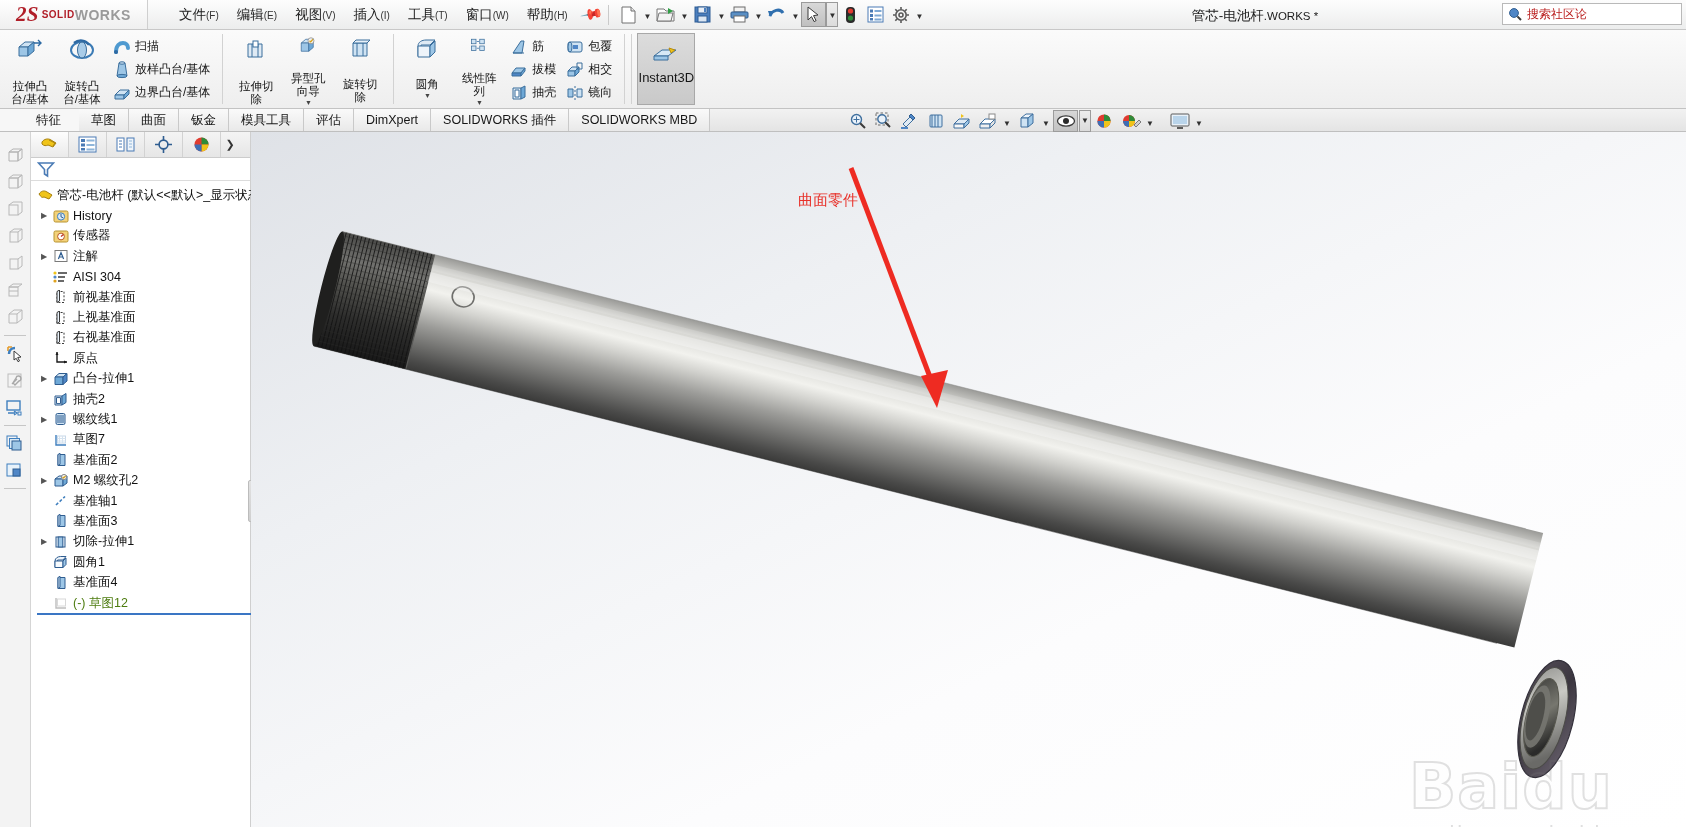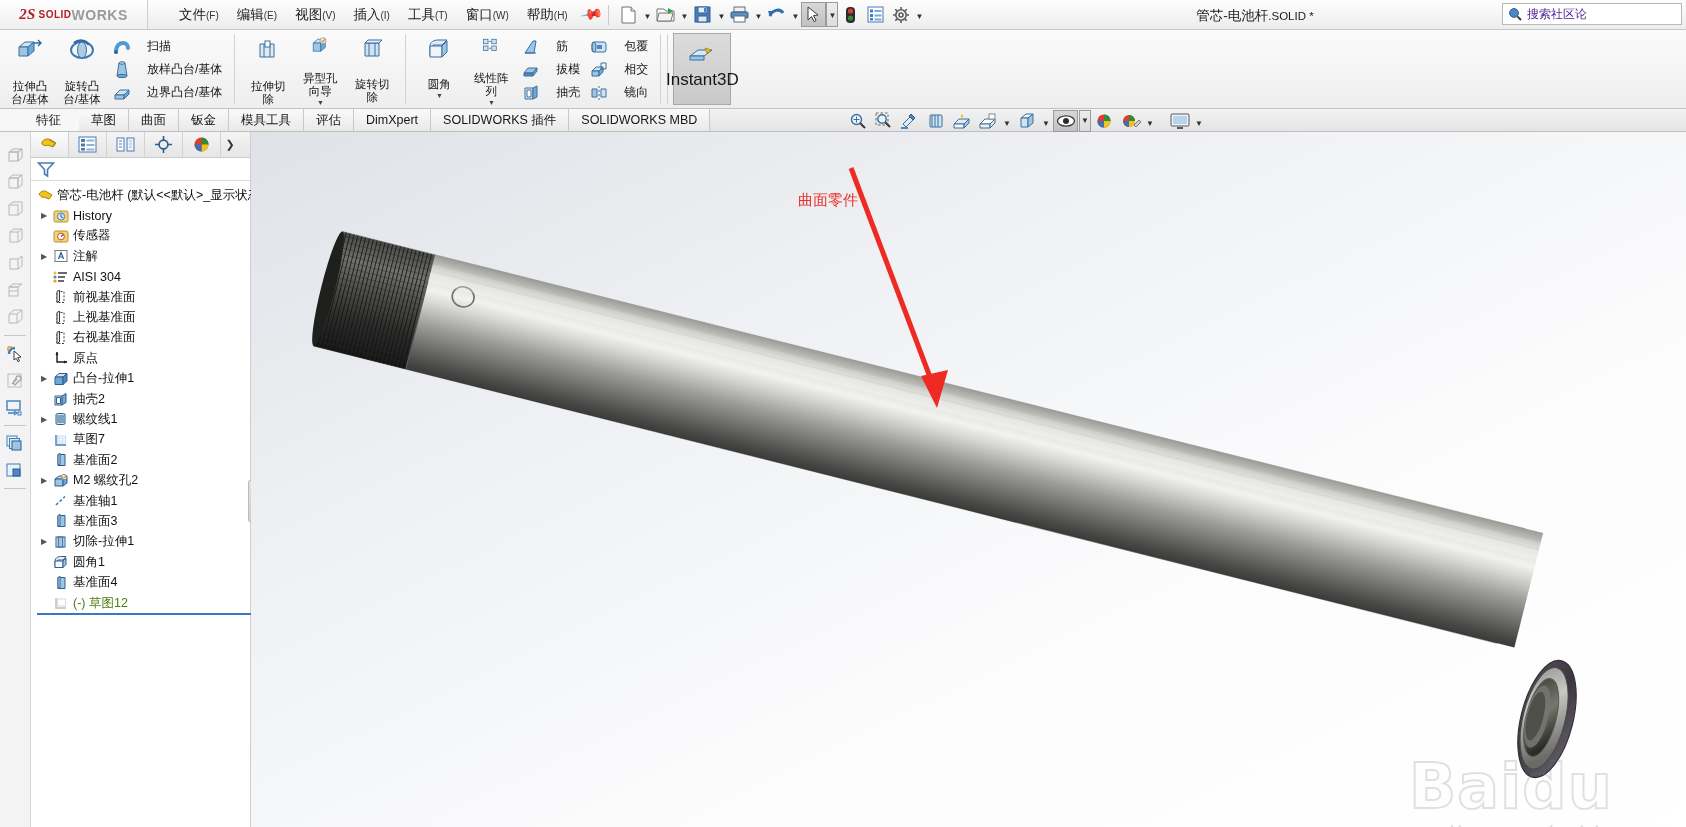--- a/index.html
+++ b/index.html
@@ -19,21 +19,21 @@
     border-bottom: 1px solid #c8c8c8;
     display: flex; align-items: center;
   }
   .sw-logo {
     width: 148px; height: 29px;
     display: flex; align-items: center; justify-content: center;
     background: linear-gradient(#ffffff, #efefef);
     border-right: 1px solid #cfcfcf;
     letter-spacing: .2px;
   }
-  .sw-logo .ds { color: #b01e28; font-size: 15px; font-weight: bold;
+  .sw-logo .ds { color: #b01e28; font-size: 21px; font-weight: bold;
     font-style: italic; font-family: "Liberation Serif", serif; margin-right: 3px; text-align: right;}
   .sw-logo .solid { color: #b01e28; font-size: 10px; font-weight: bold; letter-spacing: .5px;}
   .sw-logo .works { color: #9a9a9a; font-size: 14px; font-weight: bold; letter-spacing: .5px;}
 
   .menuitems { display: flex; align-items: center; margin-left: 22px; }
   .menuitem {
     font-size: 13.5px; color: #1a1a1a; padding: 3px 9px; cursor: default;
     white-space: nowrap;
     text-align: center;
   }
@@ -50,51 +50,51 @@
   .tbtn.sel { background: linear-gradient(#d8d8d8,#c0c0c0); border:1px solid #9a9a9a; }
   .titlewrap { position:absolute; left: 1090px; top: 7px; width: 330px; text-align:center;
      font-size: 13.5px; color:#1b1b1b; }
   .titlewrap .ext { font-size: 11.5px; }
 
   .searchbox {
     position: absolute; right: 4px; top: 3px; width: 180px; height: 22px;
     background: #fff; border: 1px solid #b9b9b9; display: flex; align-items: center;
     padding-left: 5px; gap: 5px;
   }
-  .searchbox .ph { font-size: 12px; color: #4c1d95; }
+  .searchbox .ph { font-size: 12px; color: #b91c1c; }
 
   
   .ribbon {
     position: absolute; left: 0; top: 30px; width: 1686px; height: 79px;
     background: linear-gradient(#fbfbfb, #eeeeee);
     border-bottom: 1px solid #c3c3c3;
     display: flex; align-items: stretch;
   }
   .rgroup { display: flex; align-items: stretch; padding: 2px 4px; }
   .rsep { width: 1px; background: #d2d2d2; margin: 4px 3px; }
 
   .bigbtn {
     width: 52px; display: flex; flex-direction: column; align-items: center;
     justify-content: flex-start; padding-top: 5px; cursor: default;
   }
   .bigbtn .lbl { font-size: 11.5px; color: #161616; text-align: center; line-height: 13px;
                  margin-top: 17px; }
   .bigbtn .dd { font-size: 7px; color: #444; margin-top: 1px; }
 
   .smallcol { display: flex; flex-direction: column; justify-content: flex-start; padding-top: 3px; }
-  .smallbtn { display: flex; align-items: center; gap: 16px; height: 23px; padding: 0 5px; cursor: default; }
+  .smallbtn { display: flex; align-items: center; gap: 4px; height: 23px; padding: 0 5px; cursor: default; }
   .smallbtn .lbl { font-size: 12px; color: #161616; white-space: nowrap; }
 
   .i3d {
     width: 58px; background: linear-gradient(#dcdcdc,#c9c9c9);
     border: 1px solid #a8a8a8;
     display: flex; flex-direction: column; align-items: center; padding-top: 8px;
     margin: 3px 2px;
   }
-  .i3d .lbl { font-size: 17px; color:#161616; margin-top: 4px; }
+  .i3d .lbl { font-size: 13px; color:#161616; margin-top: 4px; }
 
   
   .tabstrip {
     position: absolute; left: 0; top: 109px; width: 1686px; height: 23px;
     background: linear-gradient(#f2f2f2,#e4e4e4);
     border-bottom: 1px solid #bfbfbf;
     display: flex; align-items: stretch;
   }
   .tab {
     display: flex; align-items: center; padding: 0 12px; font-size: 12.5px; color: #161616;
@@ -294,21 +294,21 @@
             <circle cx="9" cy="9" r="2" fill="none" stroke="#5a5a5a" stroke-width="1.6"></circle>
             <g stroke="#5a5a5a" stroke-width="1.6">
               <path d="M9 1v2.2M9 14.8V17M1 9h2.2M14.8 9H17M3.3 3.3l1.6 1.6M13.1 13.1l1.6 1.6M14.7 3.3l-1.6 1.6M4.9 13.1l-1.6 1.6"></path>
             </g>
           </svg>
       </div>
       <div class="caret">▼</div>
     </div>
 
     <div class="titlewrap">
-      <span>管芯-电池杆</span><span class="ext">.SOLID *</span>
+      <span>管芯-电池杆</span><span class="ext">.WORKS *</span>
     </div>
 
     <div class="searchbox">
       <svg width="14" height="14" viewBox="0 0 14 14">
           <circle cx="6" cy="6" r="4.4" fill="#4f86c6" stroke="#2f5d90"></circle>
           <path d="M9.4 9.4L13 13" stroke="#3a3a3a" stroke-width="2"></path>
         </svg>
       <span class="ph">搜索社区论</span>
     </div>
   </div>

